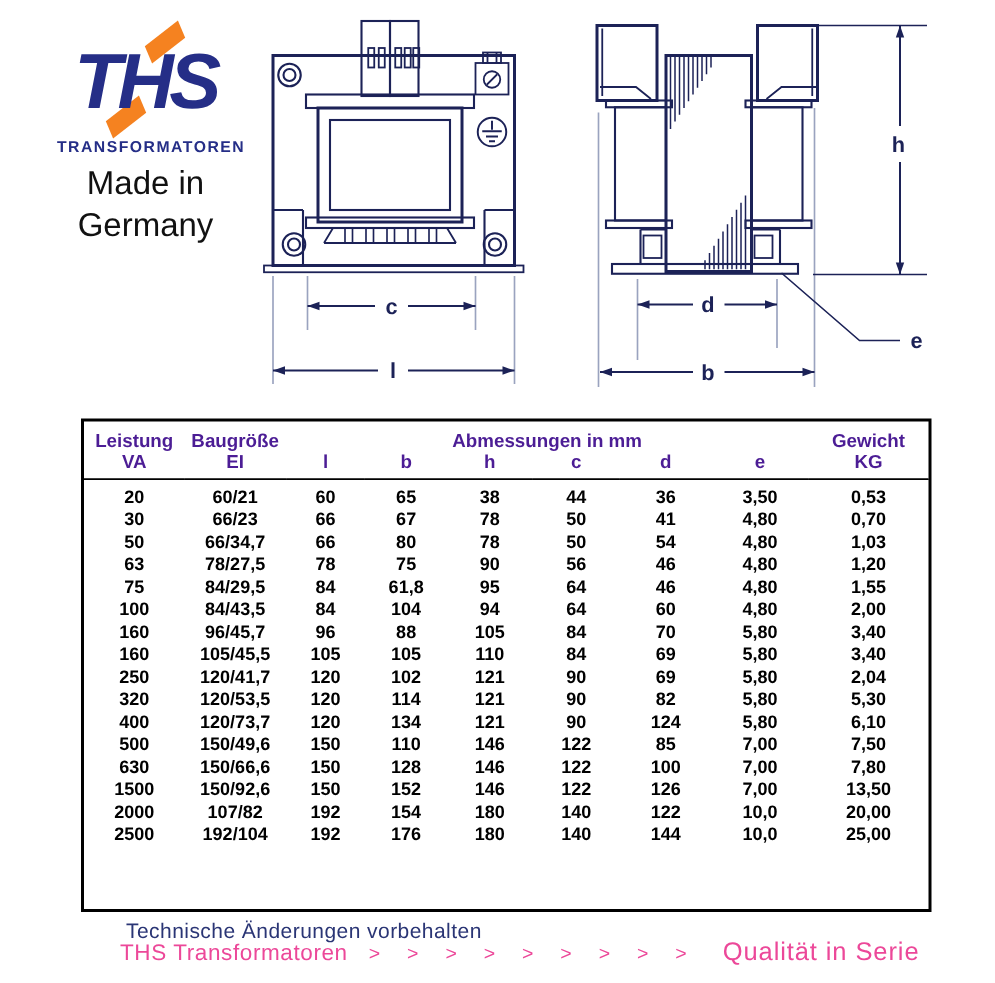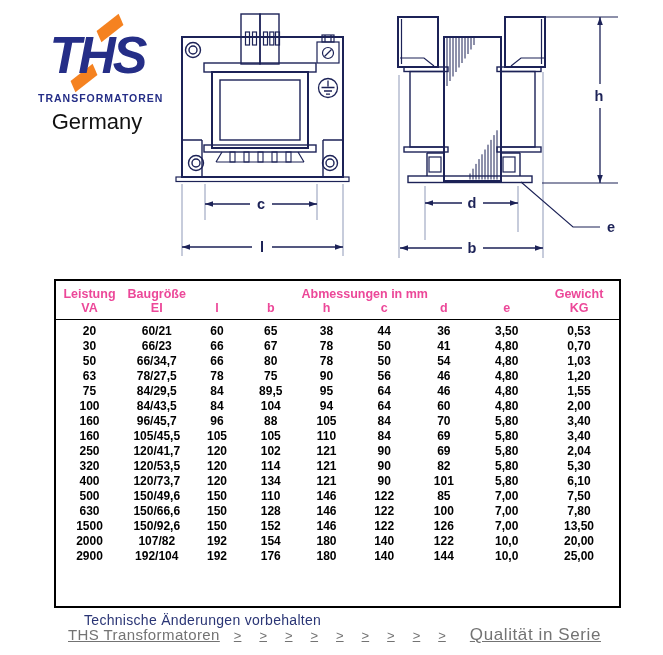--- a/index.html
+++ b/index.html
@@ -22,51 +22,52 @@
 
   
   svg.drawings{position:absolute;left:0;top:0;width:663px;height:272px;}
   svg text{font-family:"Liberation Sans",sans-serif;font-weight:bold;font-size:14.5px;
            fill:#1c2257;stroke:none;}
 
   
   .spec-box{position:absolute;left:54px;top:279px;width:567px;height:329px;
             border:2px solid #000;box-sizing:border-box;}
   table.spec{width:100%;border-collapse:collapse;table-layout:fixed;}
-  table.spec th{font-weight:bold;font-size:12.5px;color:#ec4899;padding:0;text-align:center;}
+  table.spec th{font-weight:bold;font-size:12.5px;color:#4c1d95;padding:0;text-align:center;}
   table.spec thead tr.h1 th{padding-top:6px;}
   table.spec thead tr.h2 th{border-bottom:1.5px solid #000;padding-bottom:4px;}
   table.spec td{font-weight:bold;font-size:12px;color:#000;text-align:center;
                 height:15px;line-height:15px;padding:0;white-space:nowrap;}
   table.spec tbody tr:first-child td{padding-top:4px;}
 
   
   .note{position:absolute;left:84px;top:612px;font-size:14px;color:#2a3575;
         letter-spacing:0.3px;}
-  .brandline{position:absolute;left:68px;top:625px;display:flex;align-items:baseline;
-             color:#737373;text-decoration:underline;}
+  .brandline{position:absolute;left:80px;top:625px;display:flex;align-items:baseline;
+             color:#ec4899;}
   .brand{font-size:15px;letter-spacing:0.4px;}
   .chevrons{display:flex;width:212px;justify-content:space-between;margin-left:14px;
             margin-right:24px;font-size:13px;}
   .slogan{font-size:17px;letter-spacing:0.6px;}
 </style>
 </head>
 <body>
 
 <div class="page">
 
   <div class="logo">
     <div class="ths-wrap">
       <span class="orange orange-top"></span>
       <span class="orange orange-bottom"></span>
       <span class="ths-text">THS</span>
     </div>
     <div class="logo-sub">TRANSFORMATOREN</div>
   </div>
   <div class="made-in">
+    <div>Made in</div>
     <div>Germany</div>
   </div>
 
   <svg class="drawings" viewBox="0 0 663 272">
 
     <g stroke="#1c2257" fill="none" stroke-width="1.4">
 
       <rect x="241" y="14" width="19" height="50"></rect>
       <rect x="260" y="14" width="19" height="50"></rect>
       <g stroke-width="1.2">
@@ -289,21 +290,21 @@
             <td>90</td>
             <td>56</td>
             <td>46</td>
             <td>4,80</td>
             <td>1,20</td>
           </tr>
           <tr>
             <td>75</td>
             <td>84/29,5</td>
             <td>84</td>
-            <td>89,5</td>
+            <td>61,8</td>
             <td>95</td>
             <td>64</td>
             <td>46</td>
             <td>4,80</td>
             <td>1,55</td>
           </tr>
           <tr>
             <td>100</td>
             <td>84/43,5</td>
             <td>84</td>
@@ -358,21 +359,21 @@
             <td>5,80</td>
             <td>5,30</td>
           </tr>
           <tr>
             <td>400</td>
             <td>120/73,7</td>
             <td>120</td>
             <td>134</td>
             <td>121</td>
             <td>90</td>
-            <td>101</td>
+            <td>124</td>
             <td>5,80</td>
             <td>6,10</td>
           </tr>
           <tr>
             <td>500</td>
             <td>150/49,6</td>
             <td>150</td>
             <td>110</td>
             <td>146</td>
             <td>122</td>
@@ -407,21 +408,21 @@
             <td>107/82</td>
             <td>192</td>
             <td>154</td>
             <td>180</td>
             <td>140</td>
             <td>122</td>
             <td>10,0</td>
             <td>20,00</td>
           </tr>
           <tr>
-            <td>2900</td>
+            <td>2500</td>
             <td>192/104</td>
             <td>192</td>
             <td>176</td>
             <td>180</td>
             <td>140</td>
             <td>144</td>
             <td>10,0</td>
             <td>25,00</td>
           </tr>
         </tbody>

